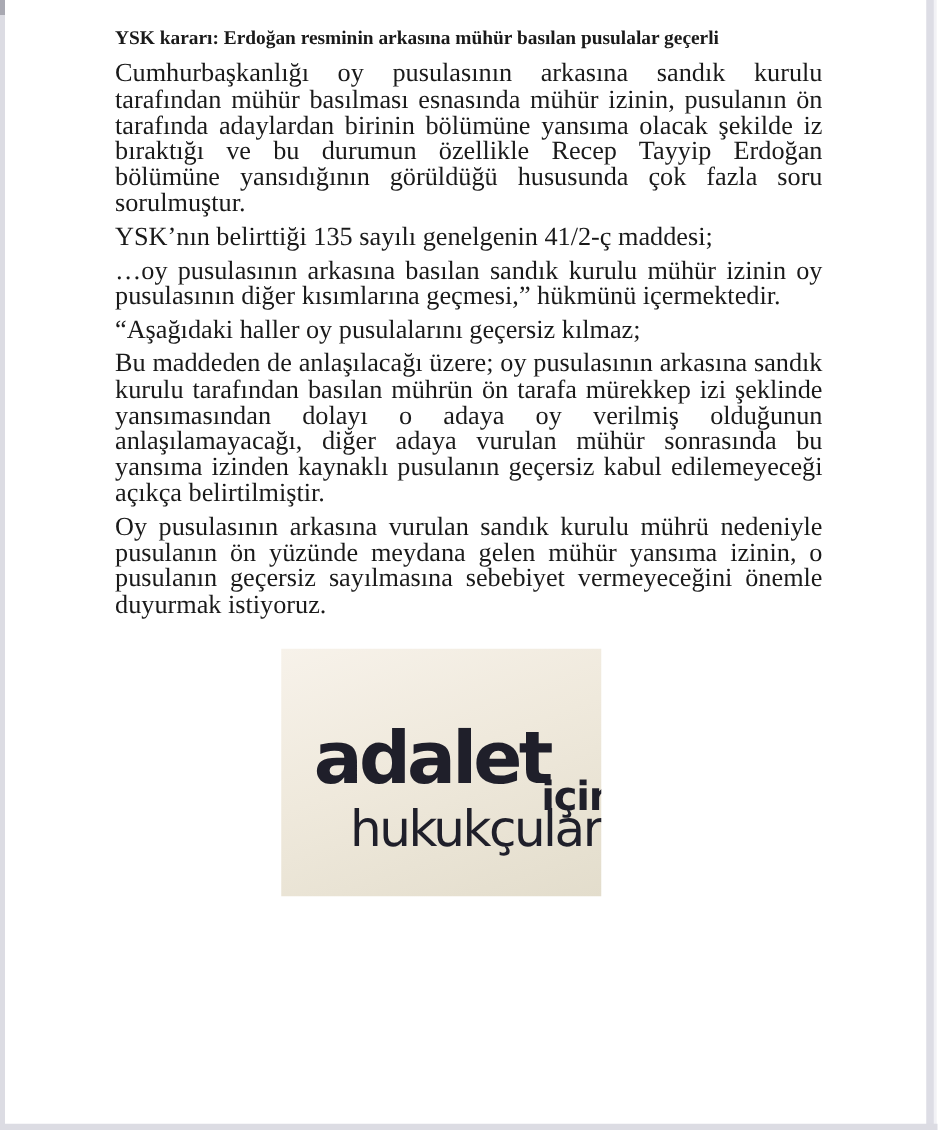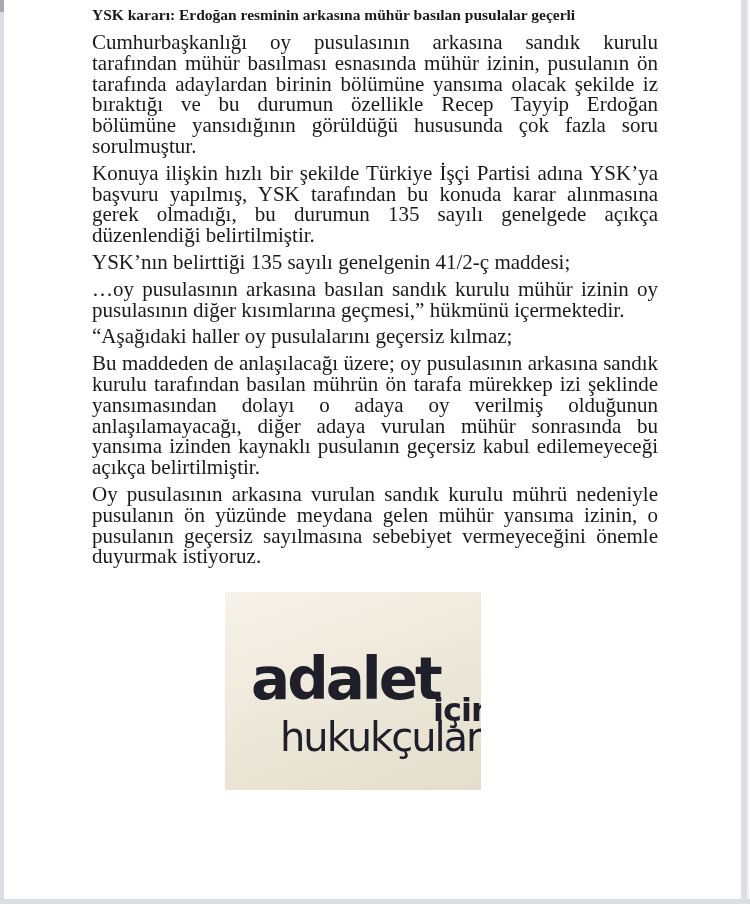--- a/index.html
+++ b/index.html
@@ -35,21 +35,21 @@
     position: absolute;
     left: 92px;
     right: 92px;
     top: 0;
   }
 
   h1.title {
     font-size: 15.5px;
     line-height: 22px;
     font-weight: bold;
-    margin: 4px 0 0 0;
+    margin: 20px 0 0 0;
   }
 
   p.body-par {
     font-size: 21px;
     line-height: 20.8px;
     margin: 6px 0 0 0;
     text-align: justify;
   }
 
   
@@ -93,21 +93,20 @@
     line-height: 1;
   }
 </style>
 </head>
 <body>
 
 <div class="content">
   <h1 class="title">YSK kararı: Erdoğan resminin arkasına mühür basılan pusulalar geçerli</h1>
 
   <p class="body-par">Cumhurbaşkanlığı oy pusulasının arkasına sandık kurulu tarafından mühür basılması esnasında mühür izinin, pusulanın ön tarafında adaylardan birinin bölümüne yansıma olacak şekilde iz bıraktığı ve bu durumun özellikle Recep Tayyip Erdoğan bölümüne yansıdığının görüldüğü hususunda çok fazla soru sorulmuştur.</p>
-  <p class="body-par">Konuya ilişkin hızlı bir şekilde Türkiye İşçi Partisi adına YSK’ya başvuru yapılmış, YSK tarafından bu konuda karar alınmasına gerek olmadığı, bu durumun 135 sayılı genelgede açıkça düzenlendiği belirtilmiştir.</p>
   <p class="body-par">YSK’nın belirttiği 135 sayılı genelgenin 41/2-ç maddesi;</p>
   <p class="body-par">…oy pusulasının arkasına basılan sandık kurulu mühür izinin oy pusulasının diğer kısımlarına geçmesi,” hükmünü içermektedir.</p>
   <p class="body-par">“Aşağıdaki haller oy pusulalarını geçersiz kılmaz;</p>
   <p class="body-par">Bu maddeden de anlaşılacağı üzere; oy pusulasının arkasına sandık kurulu tarafından basılan mührün ön tarafa mürekkep izi şeklinde yansımasından dolayı o adaya oy verilmiş olduğunun anlaşılamayacağı, diğer adaya vurulan mühür sonrasında bu yansıma izinden kaynaklı pusulanın geçersiz kabul edilemeyeceği açıkça belirtilmiştir.</p>
   <p class="body-par">Oy pusulasının arkasına vurulan sandık kurulu mührü nedeniyle pusulanın ön yüzünde meydana gelen mühür yansıma izinin, o pusulanın geçersiz sayılmasına sebebiyet vermeyeceğini önemle duyurmak istiyoruz.</p>
 
   <div class="logo-photo">
     <span class="word word-main">adalet</span>
     <span class="word word-mid">için</span>
     <span class="word word-bottom">hukukçular</span>

